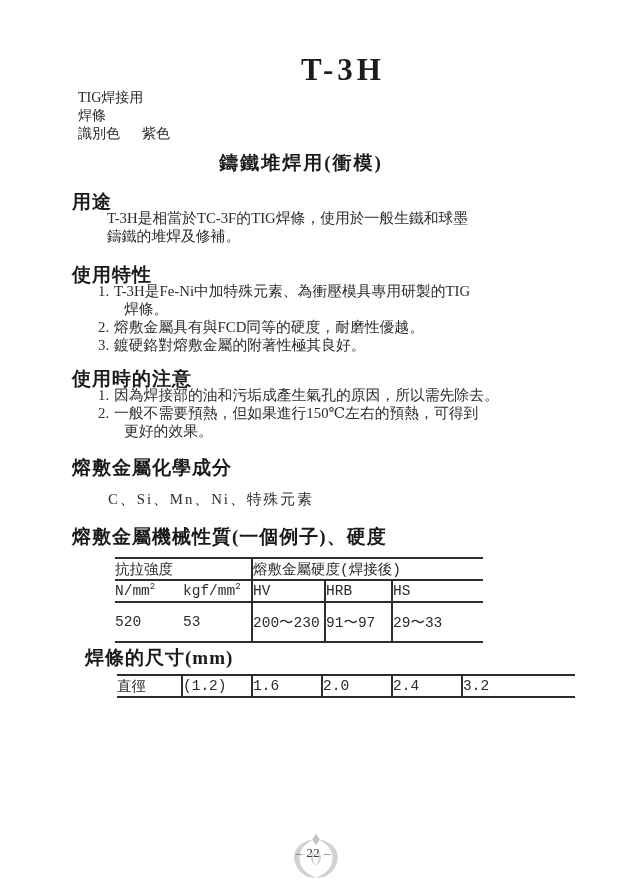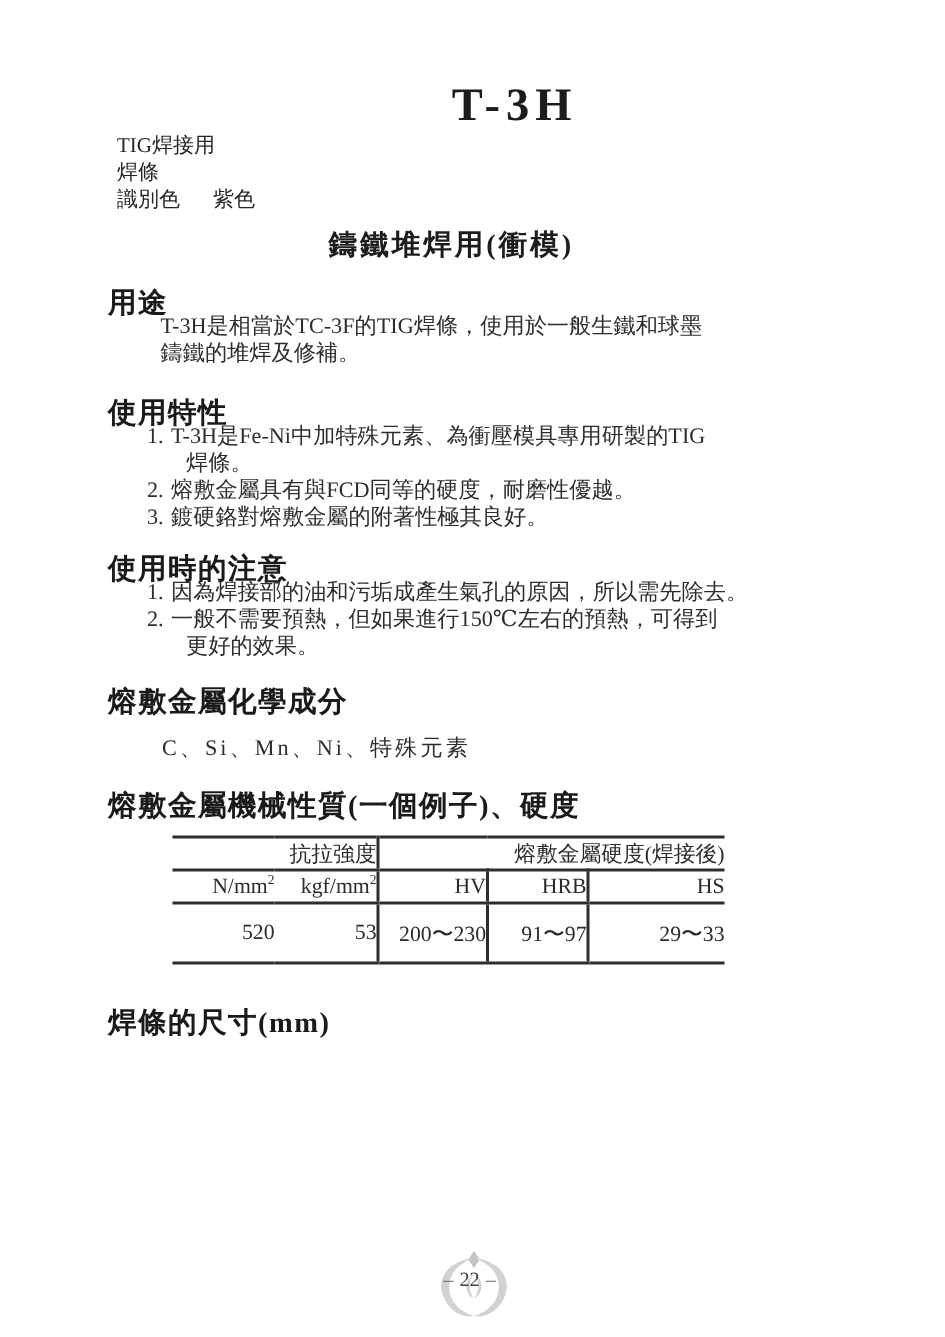--- a/index.html
+++ b/index.html
@@ -29,21 +29,21 @@
   .bt { font-size:14.8px; line-height:18px; color:#2d2d2d; }
 
   .list { font-size:14.8px; line-height:18px; color:#2d2d2d; }
   .li { display:flex; align-items:flex-start; }
   .li .mk { width:16px; flex:none; }
   .li .cont { margin-left:10px; }
 
   
   table { border-collapse:collapse; table-layout:fixed; font-size:14.5px; color:#2b2b2b; }
   .dtable { border-top:2px solid #2d2d2d; }
-  .dtable td { border-bottom:2px solid #2d2d2d; text-align:right; padding:0; vertical-align:middle; }
+  .dtable td { border-bottom:2px solid #2d2d2d; text-align:left; padding:0; vertical-align:middle;font-family:Liberation Mono, monospace; }
   .dtable td.vl { border-left:2px solid #2d2d2d; }
   .t1 tr { height:22px; }
   .t1 tr.r3 { height:40px; }
   .t2 tr { height:22px; }
   sup { font-size:9px; vertical-align:super; line-height:0; }
 
   
   .footer-logo { top:832px; left:287px; width:58px; height:50px; }
   .footer-line {
     top:845px; left:0; width:630px; text-align:center;
@@ -137,32 +137,40 @@
   <tr class="r3">
     <td>520</td>
     <td>53</td>
     <td class="vl">200〜230</td>
     <td class="vl">91〜97</td>
     <td class="vl">29〜33</td>
   </tr>
 </tbody>
   </table>
 
-<div class="abs sec-h" style="top:645px; left:72px;margin-top:24px;">焊條的尺寸(mm)</div>
+<div class="abs sec-h" style="top:645px; left:85px;">焊條的尺寸(mm)</div>
 
 <table class="abs dtable t2" style="top:674px; left:117px; width:458px;">
   <colgroup>
     <col style="width:65px">
       <col style="width:70px">
       <col style="width:70px">
       <col style="width:70px">
       <col style="width:70px">
       <col style="width:113px">
   </colgroup>
   <tbody>
+      <tr>
+    <td>直徑</td>
+    <td class="vl">(1.2)</td>
+    <td class="vl">1.6</td>
+    <td class="vl">2.0</td>
+    <td class="vl">2.4</td>
+    <td class="vl">3.2</td>
+  </tr>
 </tbody>
   </table>
 
 <svg class="abs footer-logo" viewBox="0 0 60 50" aria-hidden="true">
   <path d="M30 1 L34 7 L30 13 L26 7 Z" fill="#c4c4c4"></path>
   <path d="M30 6 C 12 8, 5 20, 8 30 C 11 41, 21 48, 30 46 C 18 42, 12 34, 13 24 C 14 15, 21 9, 30 6 Z" fill="#d2d2d2"></path>
   <path d="M30 6 C 48 8, 55 20, 52 30 C 49 41, 39 48, 30 46 C 42 42, 48 34, 47 24 C 46 15, 39 9, 30 6 Z" fill="#d2d2d2"></path>
   <path d="M30 17 C 23 21, 23 30, 30 34 C 26 29, 26 22, 30 17 Z" fill="#d2d2d2"></path>
   <path d="M30 17 C 37 21, 37 30, 30 34 C 34 29, 34 22, 30 17 Z" fill="#d2d2d2"></path>
 </svg>

